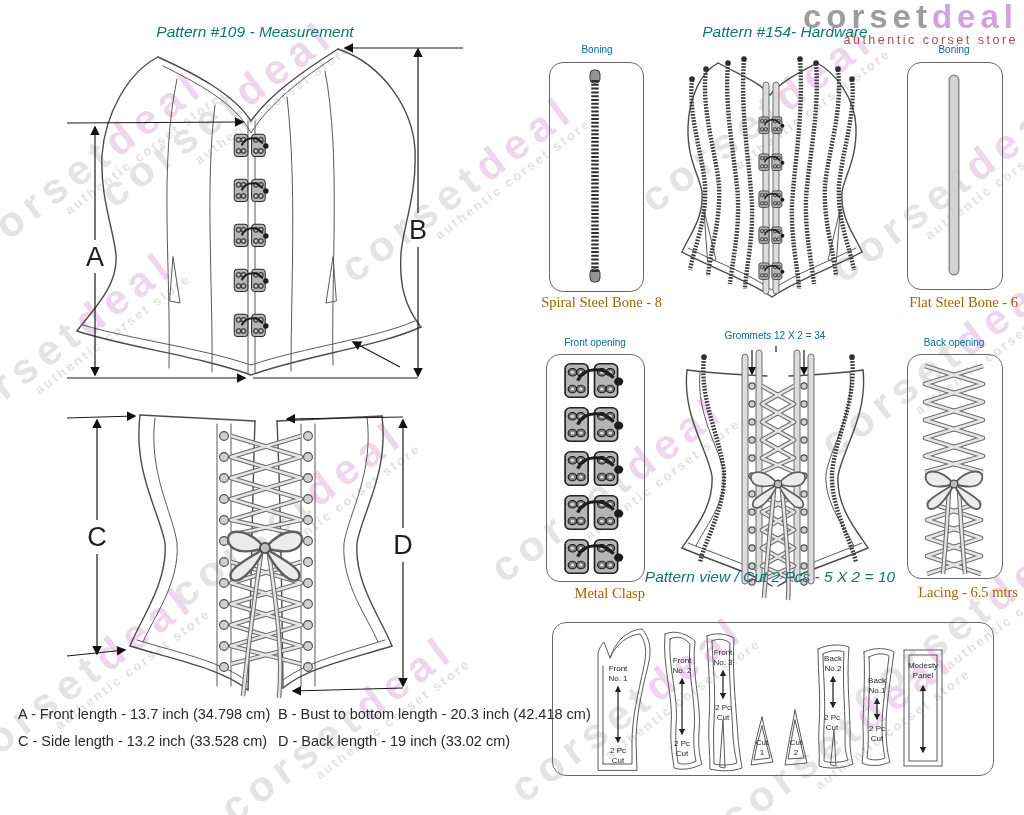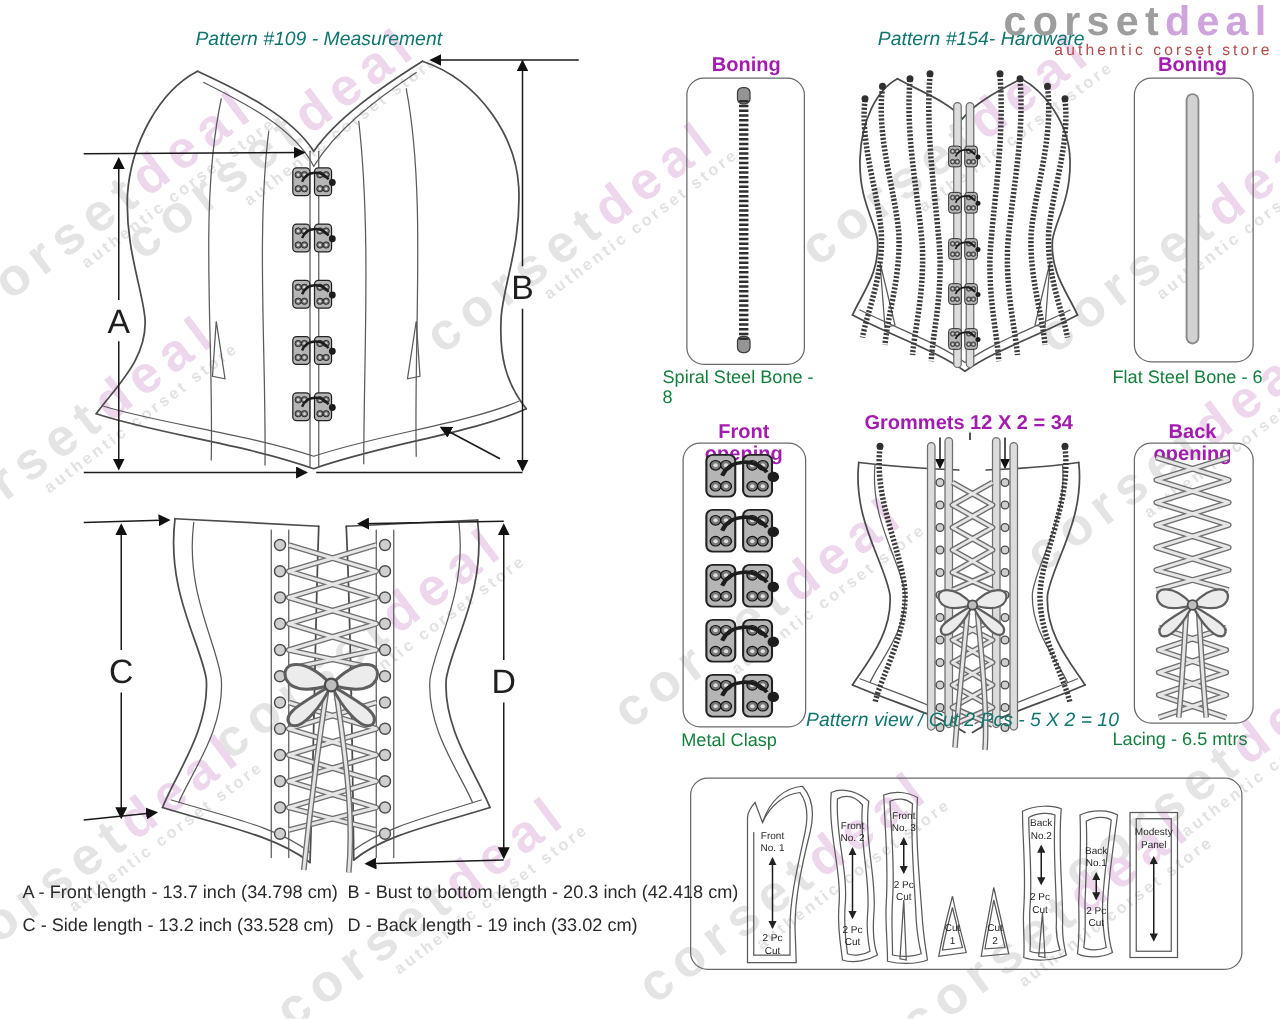--- a/index.html
+++ b/index.html
@@ -11,22 +11,22 @@
       letter-spacing:7px;white-space:nowrap;z-index:0;line-height:1;}
   .wm .g{color:#e4e4e4;} .wm .p{color:#eed6ed;}
   .wm .tag{font-size:13px;letter-spacing:2.5px;color:#e2e2e2;margin:-2px 0 0 95px;font-weight:bold;}
   
   #logo{position:absolute;top:0;right:6px;text-align:right;z-index:3;line-height:1;}
   #logo .brand{font-size:33px;font-weight:bold;letter-spacing:5px;}
   #logo .brand .g{color:#9d9d9d;} #logo .brand .p{color:#cfa4dc;}
   #logo .tagline{font-size:12.5px;letter-spacing:2.5px;color:#b34a4a;margin-top:1px;}
   
   .ttl{font-size:15.5px;text-align:center;z-index:2;color:#0f766e;font-style:italic;}
-  .lbl{font-size:16px;text-align:center;z-index:2;color:#a21caf;font-weight:bold;}
-  .cap{font-size:14.5px;text-align:left;z-index:2;color:#15803d;}
+  .lbl{font-size:10px;text-align:center;z-index:2;color:#0369a1;}
+  .cap{font-size:14.5px;text-align:right;z-index:2;color:#a16207;font-family:Liberation Serif, serif;}
   .note{font-size:14.5px;z-index:2;color:#2a2a2a;}
   .box{position:absolute;border:1.3px solid #6a6a6a;border-radius:14px;z-index:1;}
   svg{position:absolute;z-index:2;overflow:visible;}
   svg text{font-family:"Liberation Sans","DejaVu Sans",sans-serif;fill:#1f1f1f;}
   .ol{fill:none;stroke:#4c4c4c;stroke-width:1.4;stroke-linecap:round;}
   .thin{fill:none;stroke:#5a5a5a;stroke-width:1;stroke-linecap:round;}
   .arr{stroke:#1a1a1a;stroke-width:1.2;fill:none;}
   .bone{fill:none;stroke:#3b3b3b;stroke-width:4.4;stroke-dasharray:1.7 1.4;}
   .ribbon-d{fill:none;stroke:#6f6f6f;stroke-width:4.6;stroke-linejoin:round;}
   .ribbon-l{fill:none;stroke:#e6e6e6;stroke-width:2.4;stroke-linejoin:round;}

